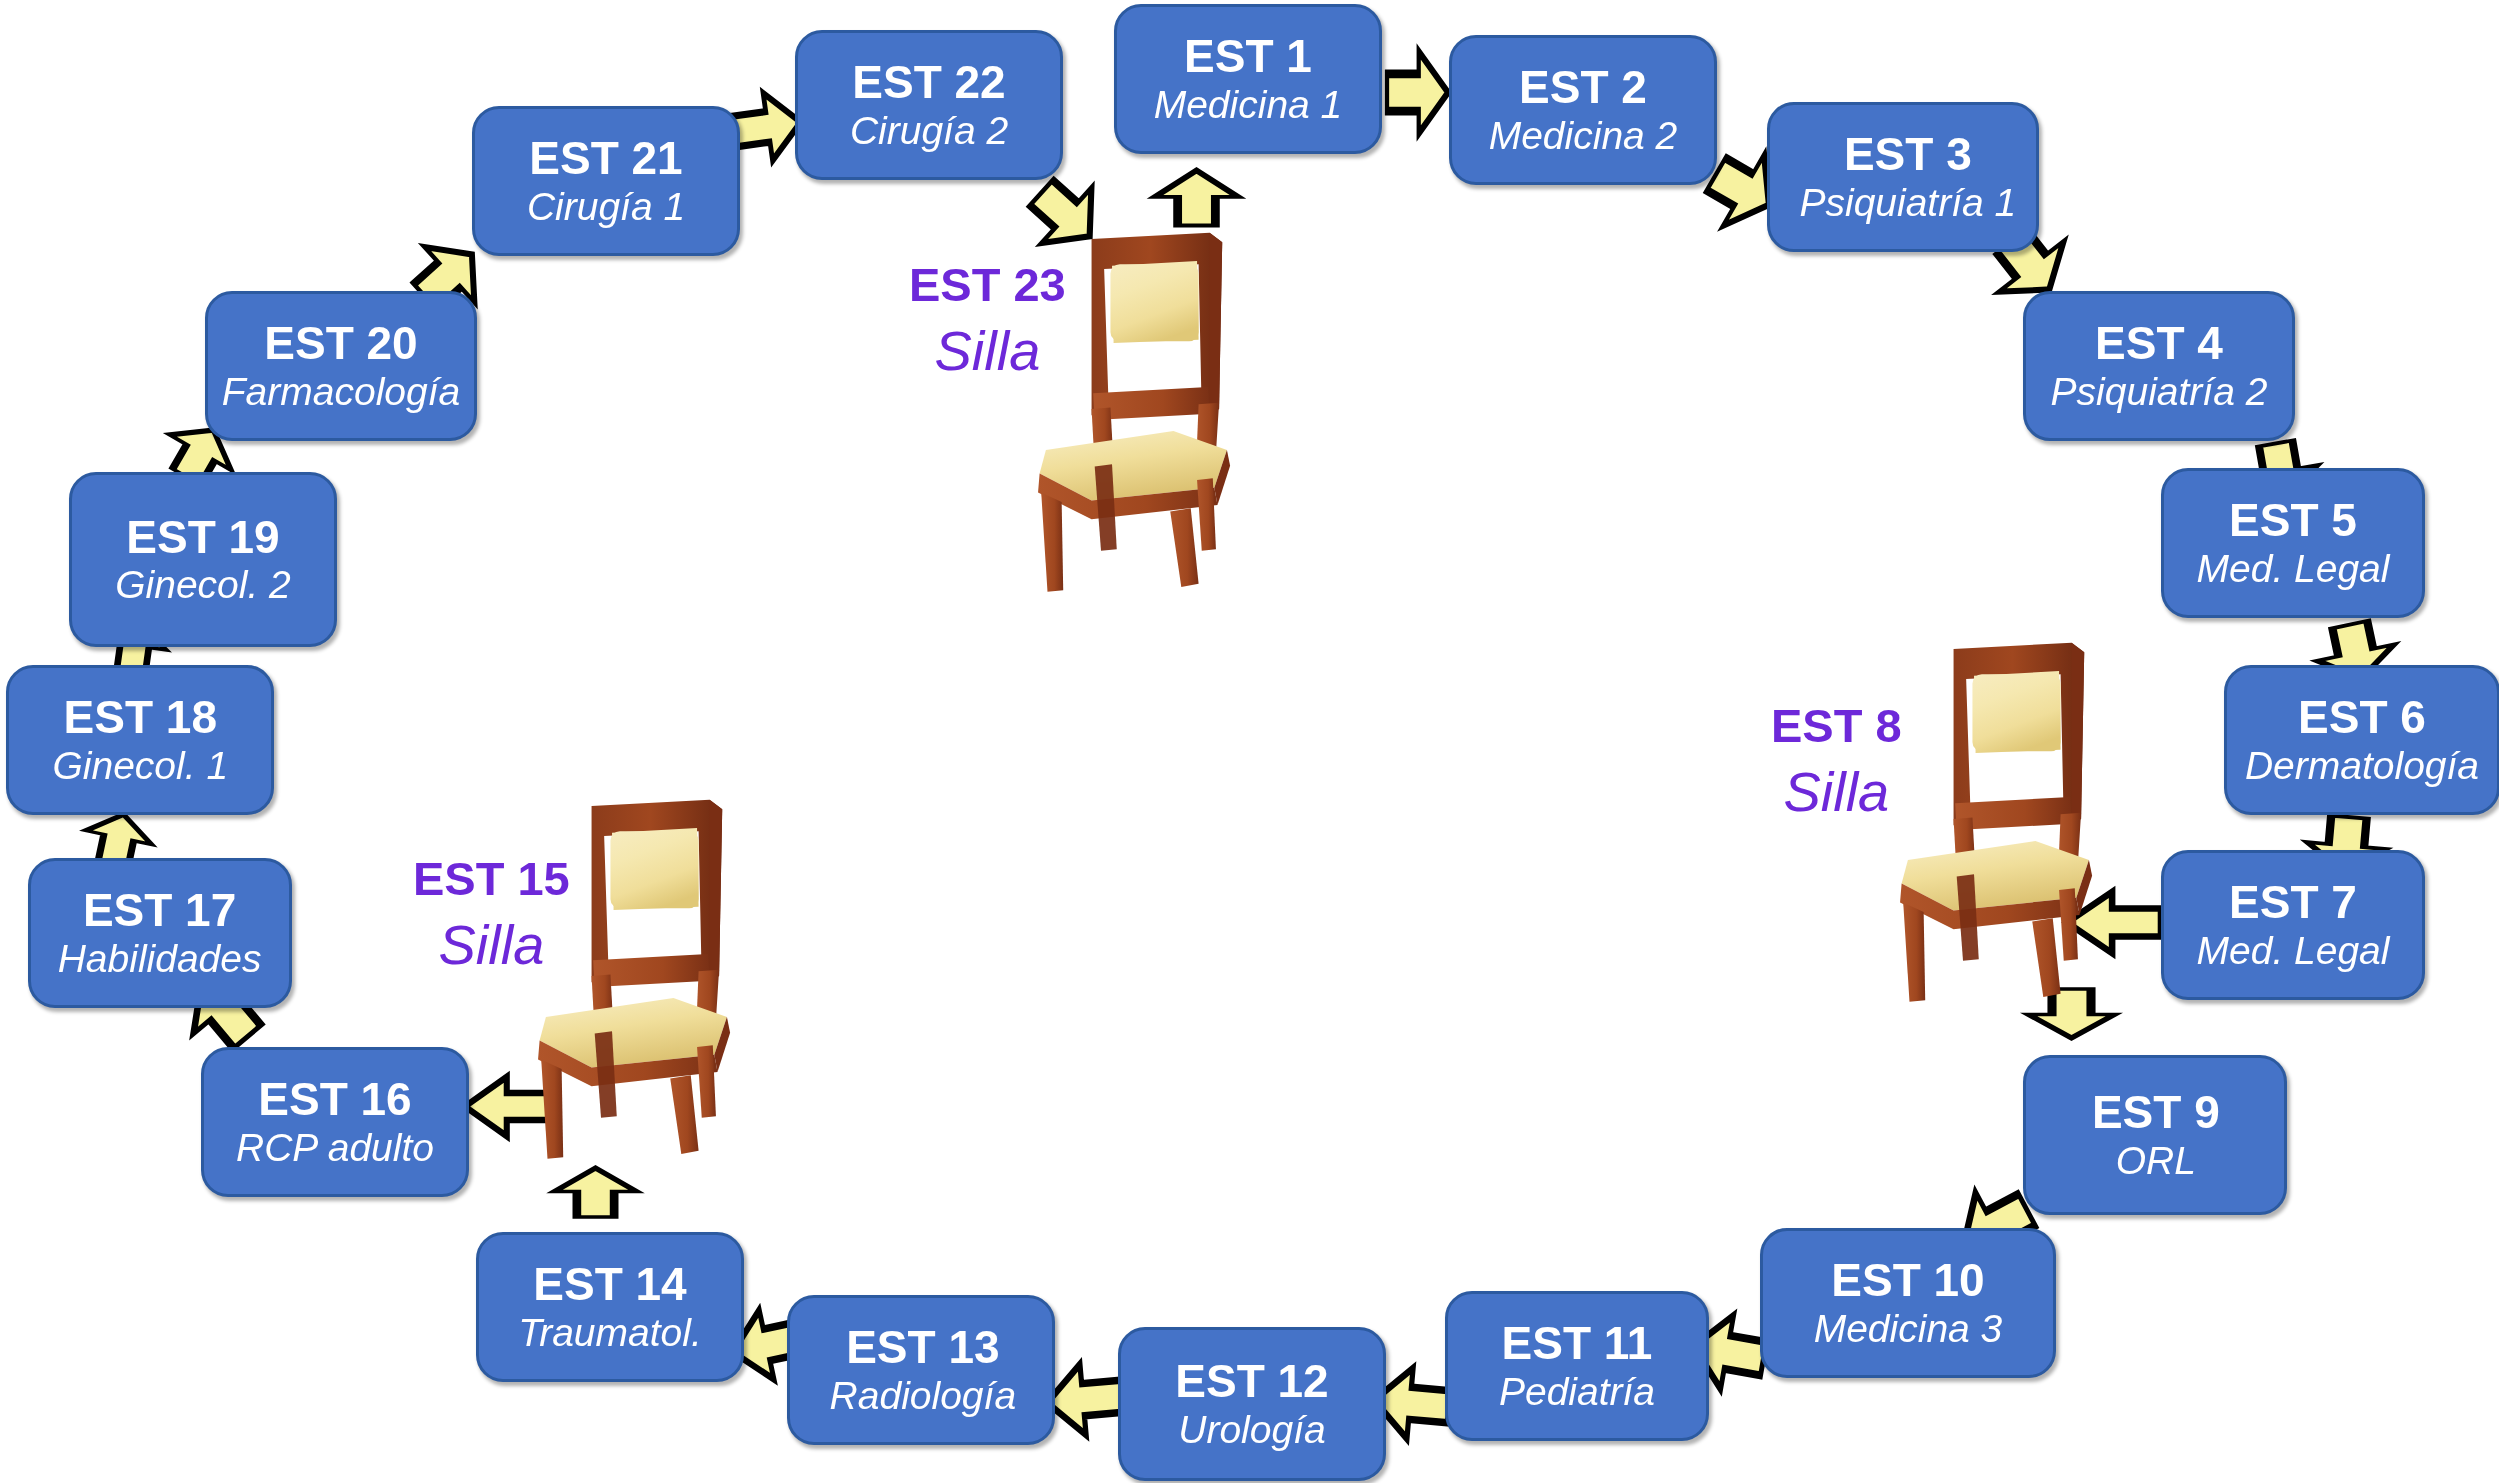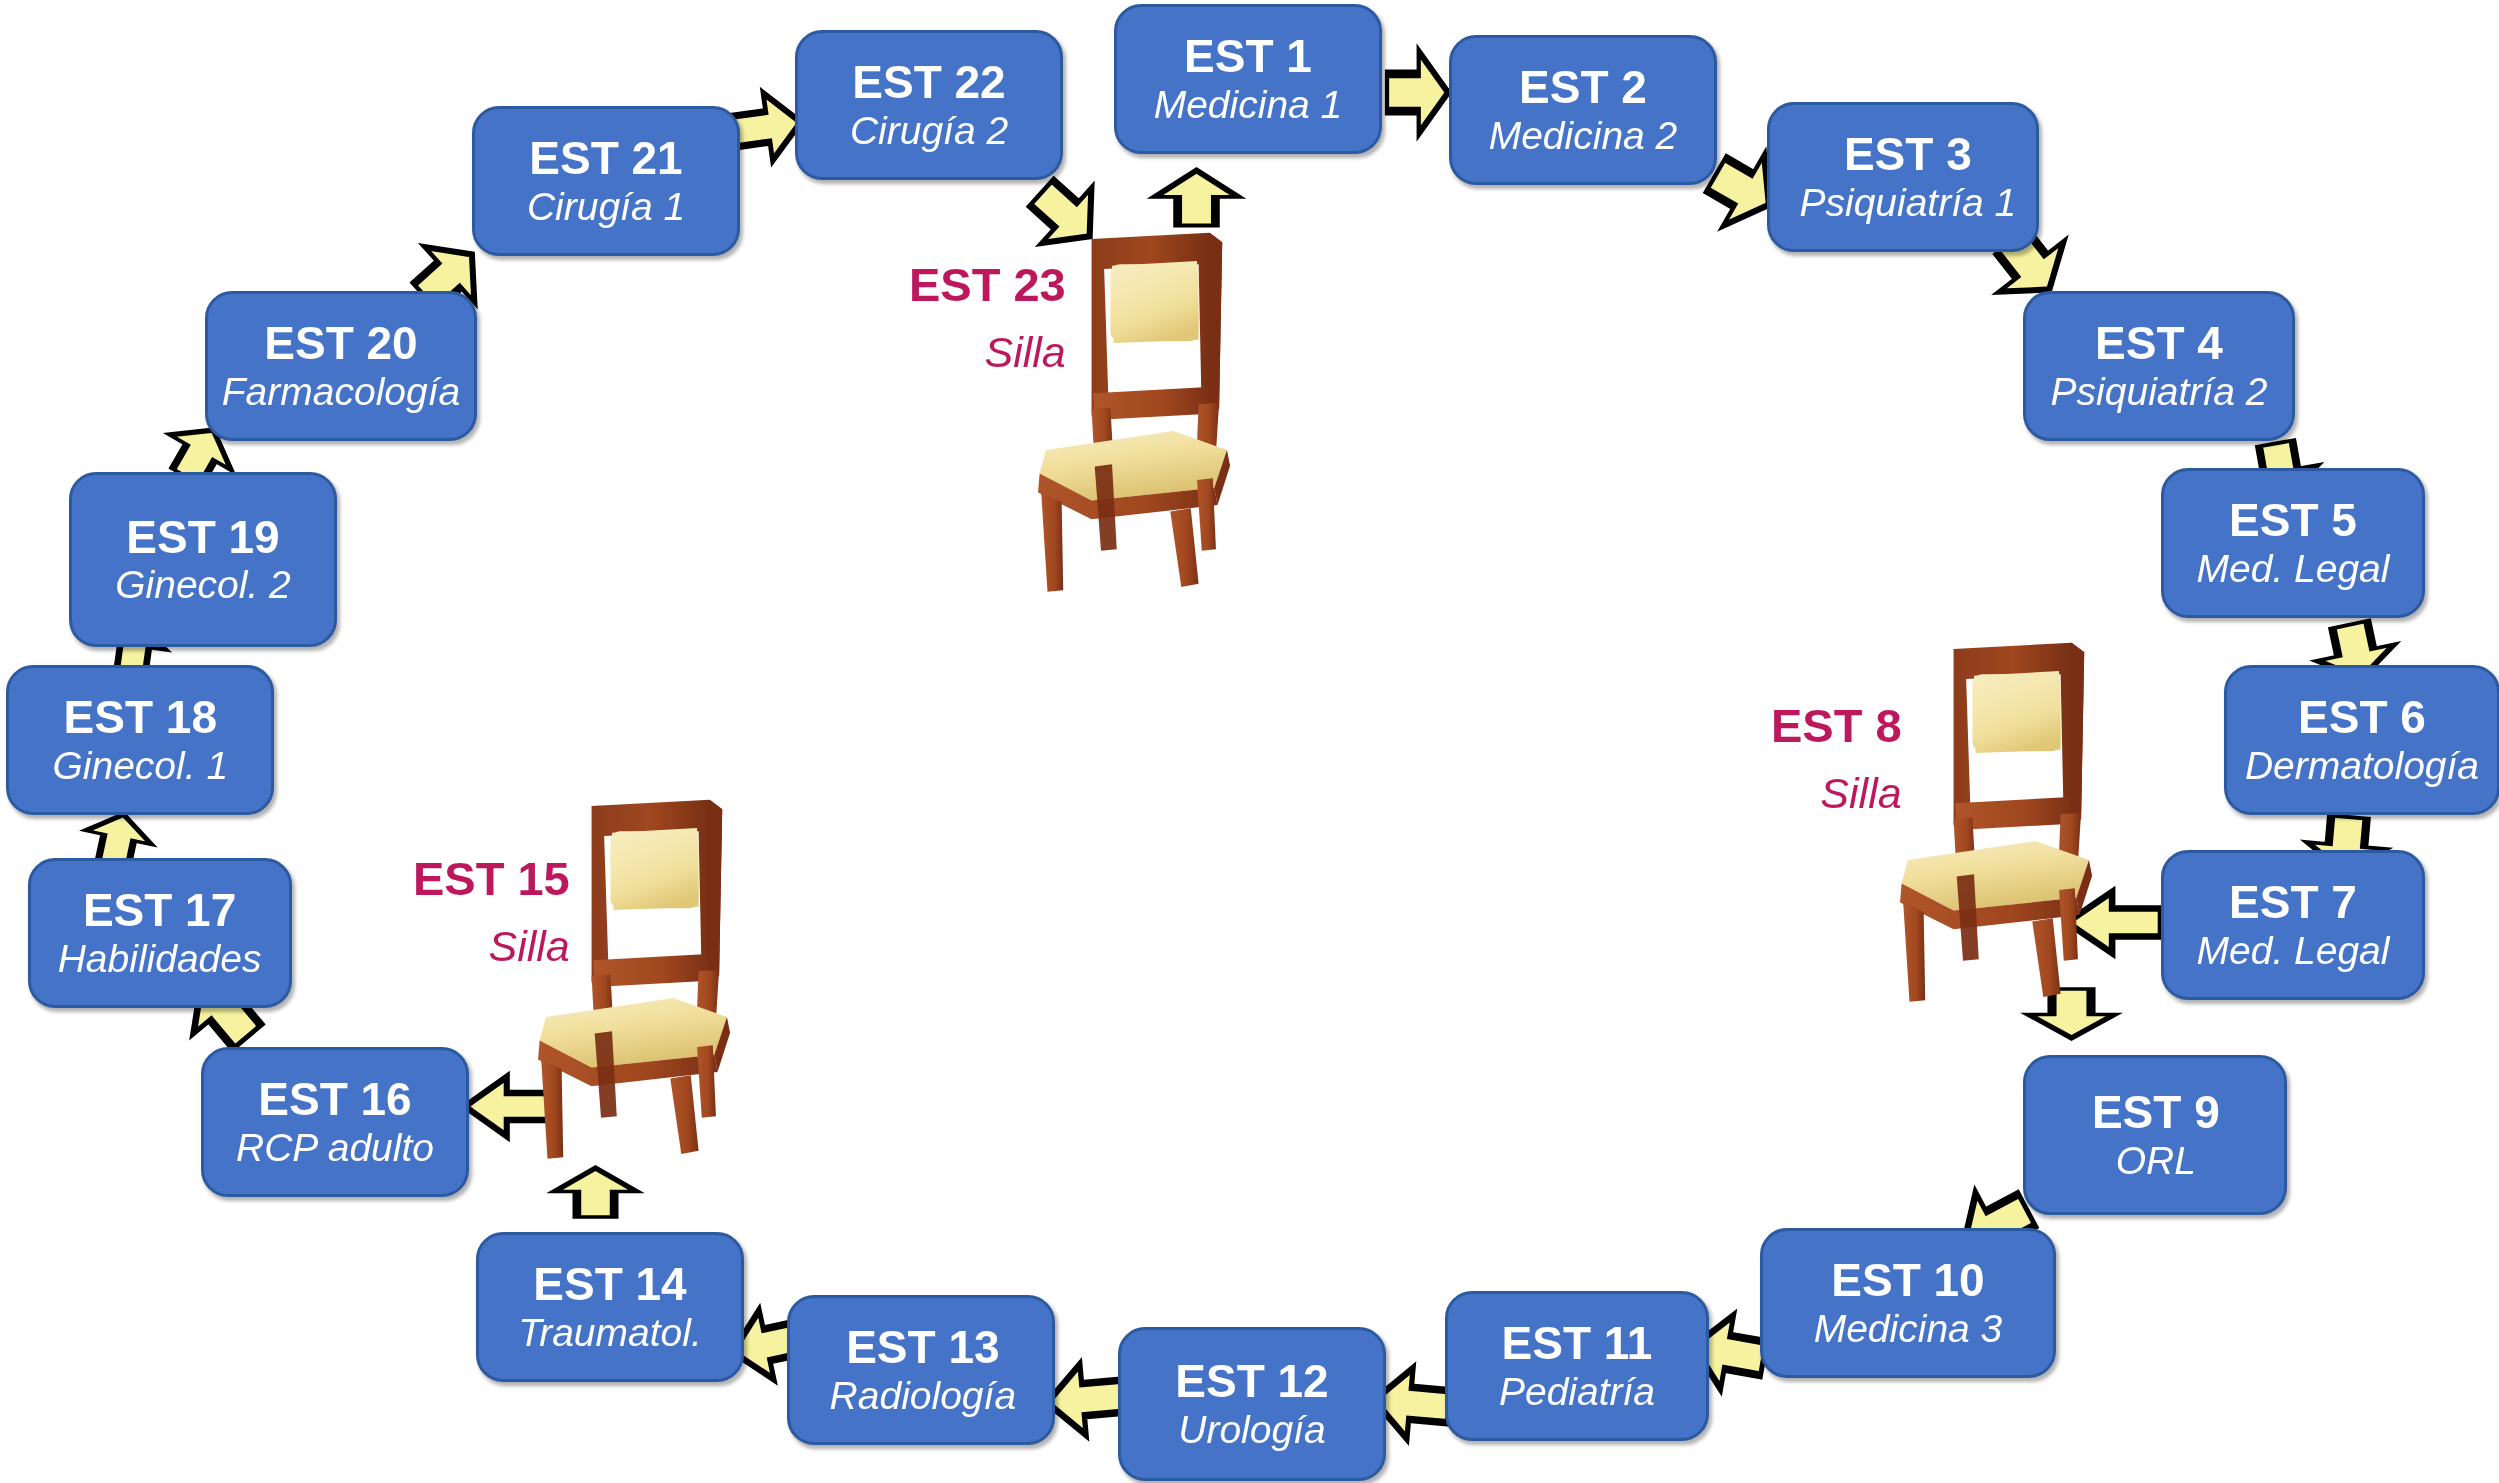--- a/index.html
+++ b/index.html
@@ -42,34 +42,34 @@
   }
   .station .st-name {
     font-style: italic;
     font-size: 39px;
     white-space: nowrap;
     margin-top: 4.7px;
   }
   
   .chair-label {
     position: absolute;
-    color: #be185d;
-    text-align: right;
+    color: #6d28d9;
+    text-align: center;
     line-height: 1.05;
   }
   .chair-label .st-code {
     font-weight: bold;
     font-size: 47px;
     white-space: nowrap;
   }
   .chair-label .st-name {
     font-style: italic;
-    font-size: 43px;
+    font-size: 56px;
     white-space: nowrap;
-    margin-top: 21px;
+    margin-top: 13px;
   }
   
   .chair {
     position: absolute;
   }
   .chair svg { display:block; width:100%; height:100%; }
   
   .arrow {
     position: absolute;
   }

